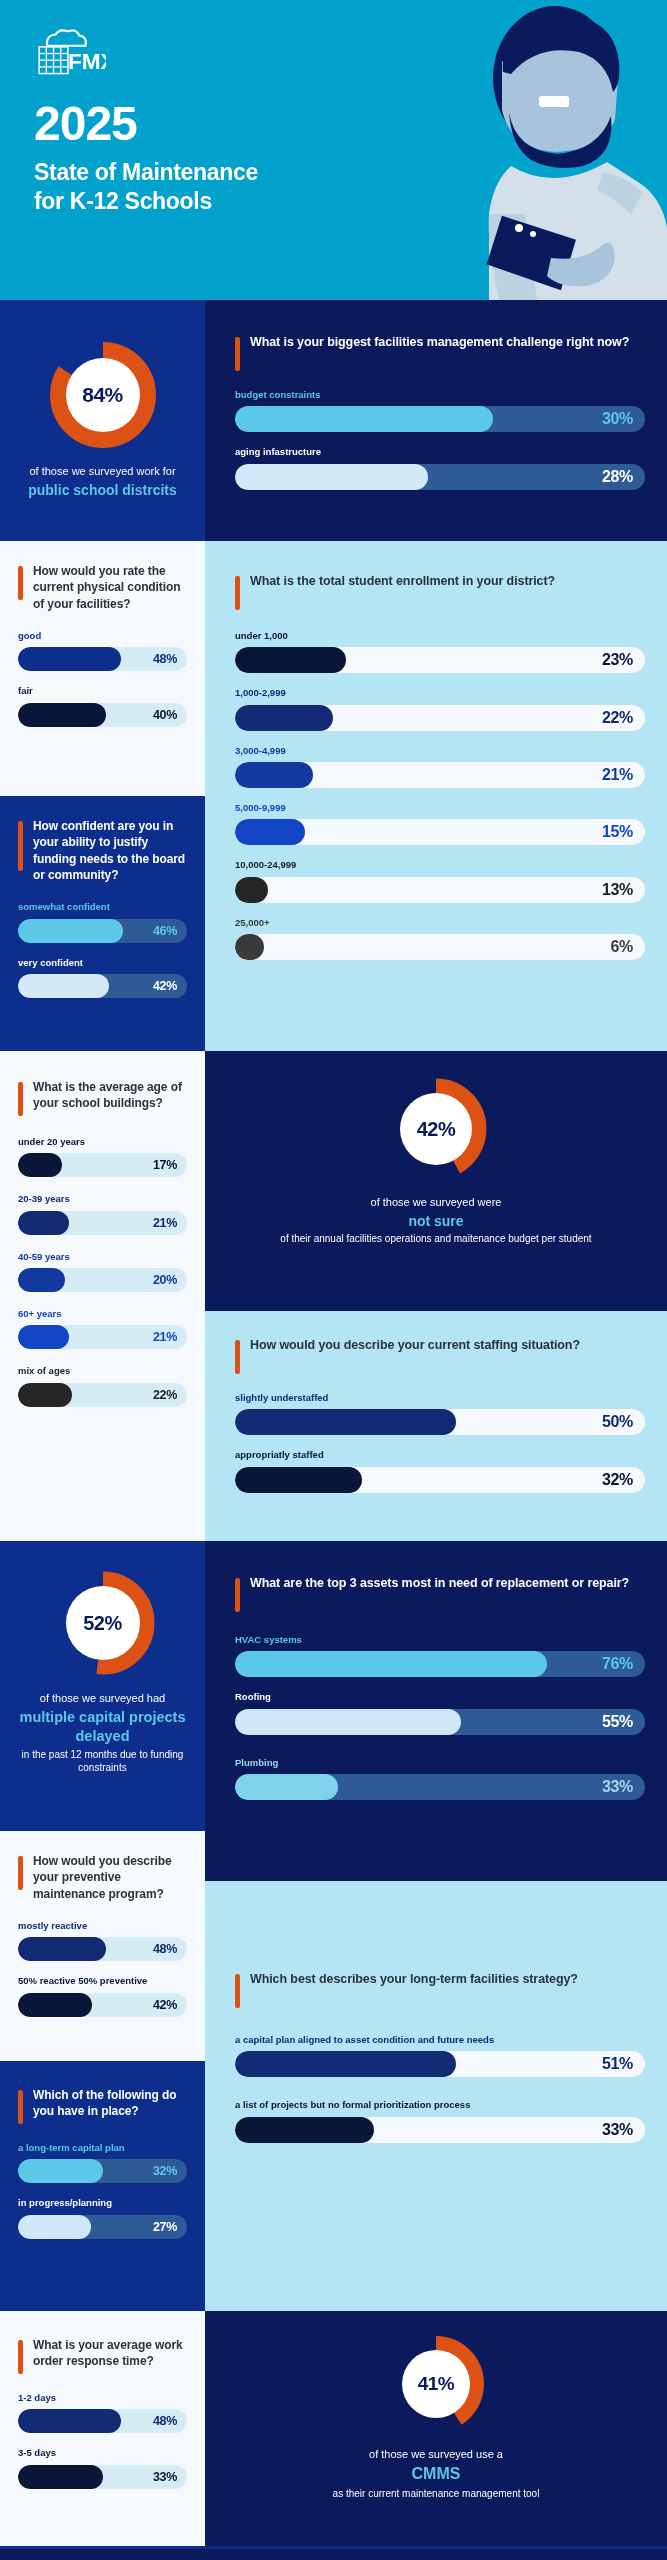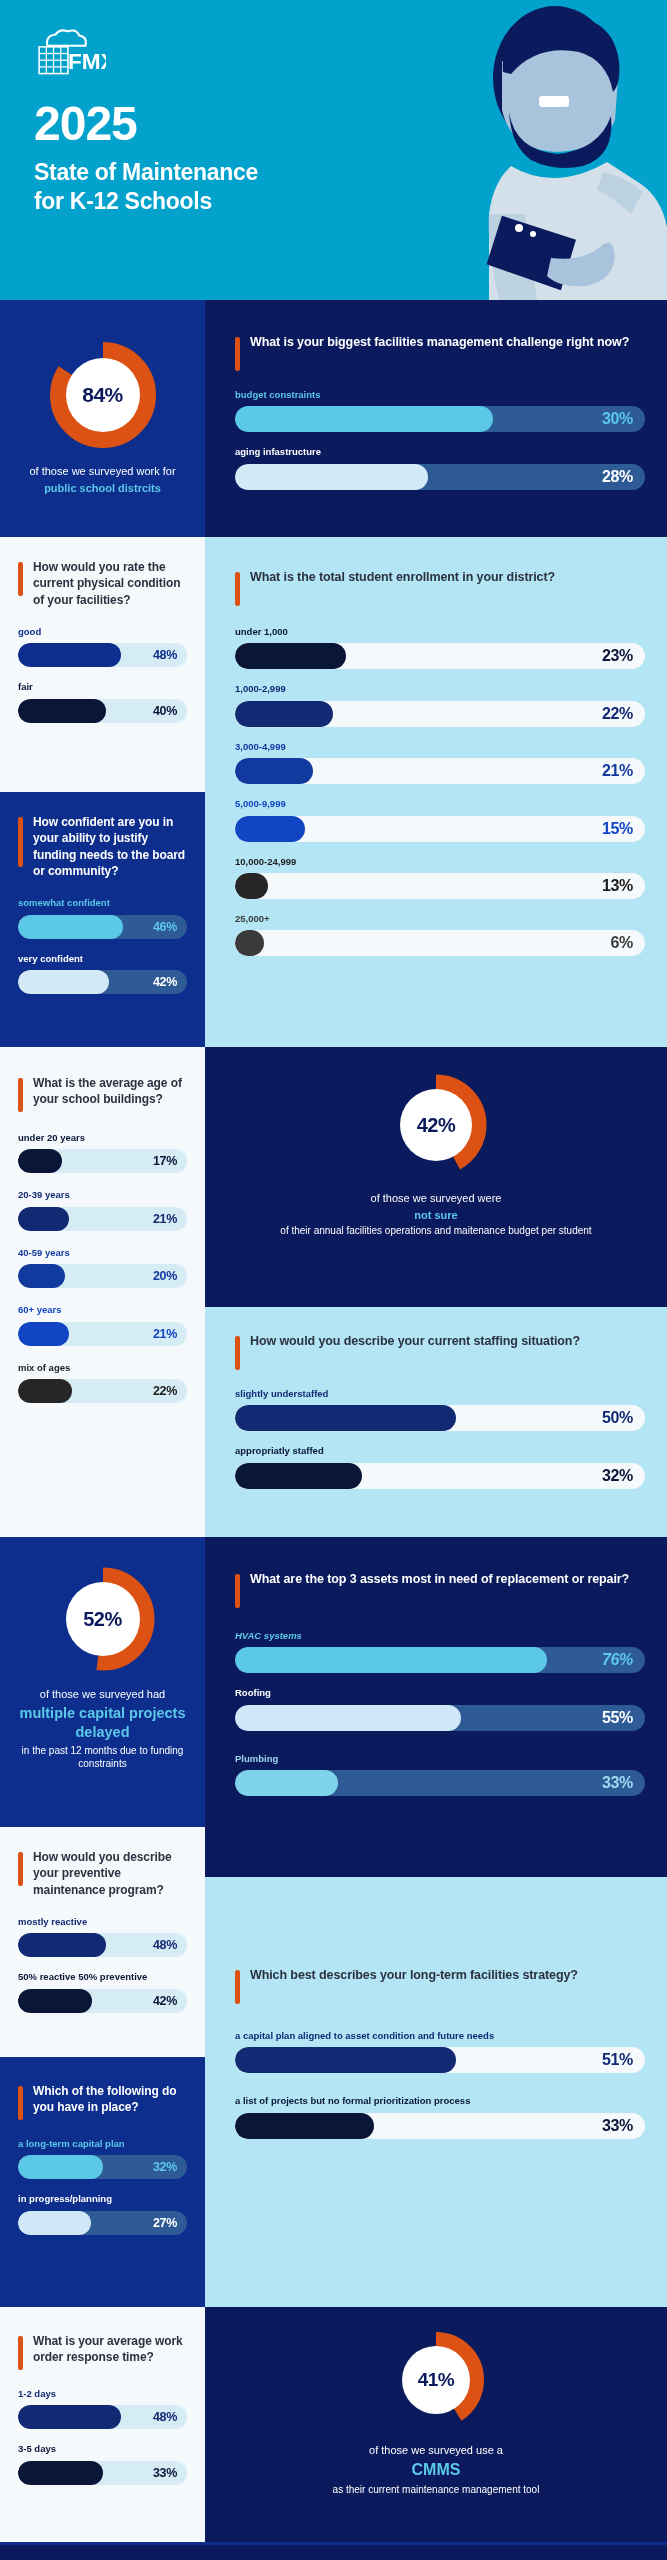--- a/index.html
+++ b/index.html
@@ -146,21 +146,21 @@
     font-weight: bold;
     color: #0A1A5C;
     letter-spacing: -0.5px;
   }
   .stat-line {
     font-size: 11px;
     color: #ffffff;
     line-height: 1.35;
   }
   .stat-hl {
-    font-size: 11px;
+    font-size: 14px;
     font-weight: bold;
     color: #5BC8E8;
     line-height: 1.3;
     margin: 2px 0;
   }
   .stat-hl.big { font-size: 14.5px; }
   .stat-sub {
     font-size: 10px;
     color: #ffffff;
     line-height: 1.35;
@@ -508,21 +508,21 @@
         </div>
       </div>
 
       <div class="col-r">
         <div class="bg-midnight panel-r" style="height:340px;padding-top:34px;">
           <div class="q">
             <div class="q-bar tall"></div>
             <div class="q-text lg light-txt">What are the top 3 assets most in need of replacement or repair?</div>
           </div>
           <div class="bars" style="margin-top:22px;">
-            <div class="bar-item" style="font-style:italic;">
+            <div class="bar-item" style="">
               <div class="bar-label" style="color:#5BC8E8">HVAC systems</div>
               <div class="track" style="background:#2E5B96">
                 <div class="fill" style="width:76%;background:#5BC8E8"></div>
                 <div class="pct" style="color:#5BC8E8">76%</div>
               </div>
             </div>
             <div class="bar-item" style="margin-bottom:22px;">
               <div class="bar-label" style="color:#ffffff">Roofing</div>
               <div class="track" style="background:#2E5B96">
                 <div class="fill" style="width:55%;background:#CFE7F7"></div>

